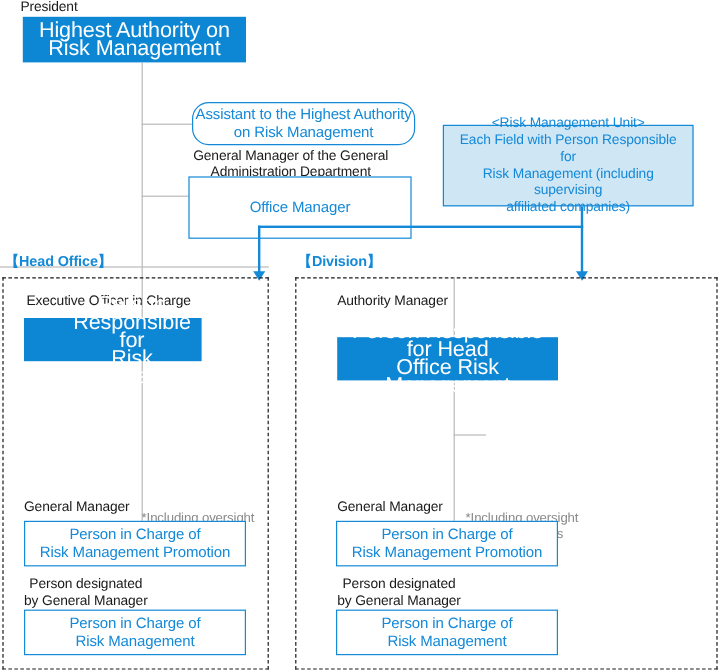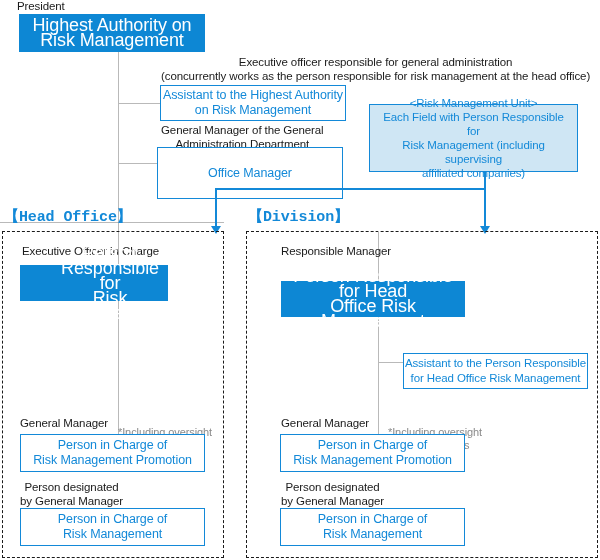--- a/index.html
+++ b/index.html
@@ -20,25 +20,24 @@
   .lbl{
     color:#1a1a1a;
     font-size:11.5px;
     line-height:13.5px;
     white-space:pre-line;
     letter-spacing:-0.1px;
     text-align:center;
   }
   .lbl-blue{
     color:#1389d8;
-    font-size:15px;
+    font-size:12px;
     line-height:14px;
     font-weight:bold;
     letter-spacing:-0.1px;
-    font-family:Liberation Mono, monospace;
   }
   .note{
     color:#8a8a8a;
     font-size:11px;
     line-height:13px;
     white-space:pre-line;
     text-align:center;
     letter-spacing:-0.1px;
     margin-top:24px;
   }
@@ -104,24 +103,22 @@
 Risk Management</div>
 
   <div class="abs vline-gray" style="left:118px;top:52px;height:416px;"></div>
 
   <div class="abs hline-gray" style="left:118px;top:103px;width:42px;"></div>
 
   <div class="abs hline-gray" style="left:118px;top:163px;width:42px;"></div>
 
   <div class="abs hline-gray" style="left:0px;top:222px;width:224px;"></div>
 
-  <div class="abs lbl" style="left:161px;top:56px;">Executive officer responsible for general administration
-(concurrently works as the person responsible for risk management at the head office)</div>
 
-  <div class="abs box box-outline" style="left:160px;top:85px;width:186px;height:36px;">Assistant to the Highest Authority
+  <div class="abs box box-outline" style="left:160px;top:85px;width:186px;height:36px;border-radius:14px;">Assistant to the Highest Authority
 on Risk Management</div>
 
   <div class="abs lbl" style="left:161px;top:124px;">General Manager of the General
 Administration Department</div>
 
   <div class="abs box box-outline" style="left:157px;top:147px;width:186px;height:52px;">Office Manager</div>
 
   <div class="abs box box-fill-light" style="left:369px;top:104px;width:209px;height:68px;padding:0 6px;">&lt;Risk Management Unit&gt;
 Each Field with Person Responsible for
 Risk Management (including supervising
@@ -159,28 +156,26 @@
   <div class="abs box box-outline" style="left:20px;top:508px;width:185px;height:38px;">Person in Charge of
 Risk Management</div>
 
   <div class="abs lbl-blue" style="left:248px;top:211px;">【Division】</div>
 
   <div class="abs group" style="left:246px;top:231px;width:352px;height:327px;"></div>
 
   <div class="abs vline-gray" style="left:378px;top:231px;height:237px;"></div>
   <div class="abs hline-gray" style="left:378px;top:362px;width:27px;"></div>
 
-  <div class="abs lbl" style="left:281px;top:245px;">Responsible Manager</div>
+  <div class="abs lbl" style="left:281px;top:245px;">Authority Manager</div>
 
   <div class="abs box box-solid" style="left:281px;top:265px;width:184px;height:36px;margin-top:16px;">Person Responsible for Head
 Office Risk Management</div>
 
 
-  <div class="abs box box-outline" style="left:403px;top:353px;width:185px;height:36px;font-size:11.5px;">Assistant to the Person Responsible
-for Head Office Risk Management</div>
 
   <div class="note abs" style="left:376px;top:402px;width:118px;">*Including oversight
 of subsidiaries</div>
 
   <div class="abs lbl" style="left:281px;top:417px;">General Manager</div>
 
   <div class="abs box box-outline" style="left:280px;top:434px;width:185px;height:38px;">Person in Charge of
 Risk Management Promotion</div>
 
   <div class="abs lbl" style="left:281px;top:481px;">Person designated

